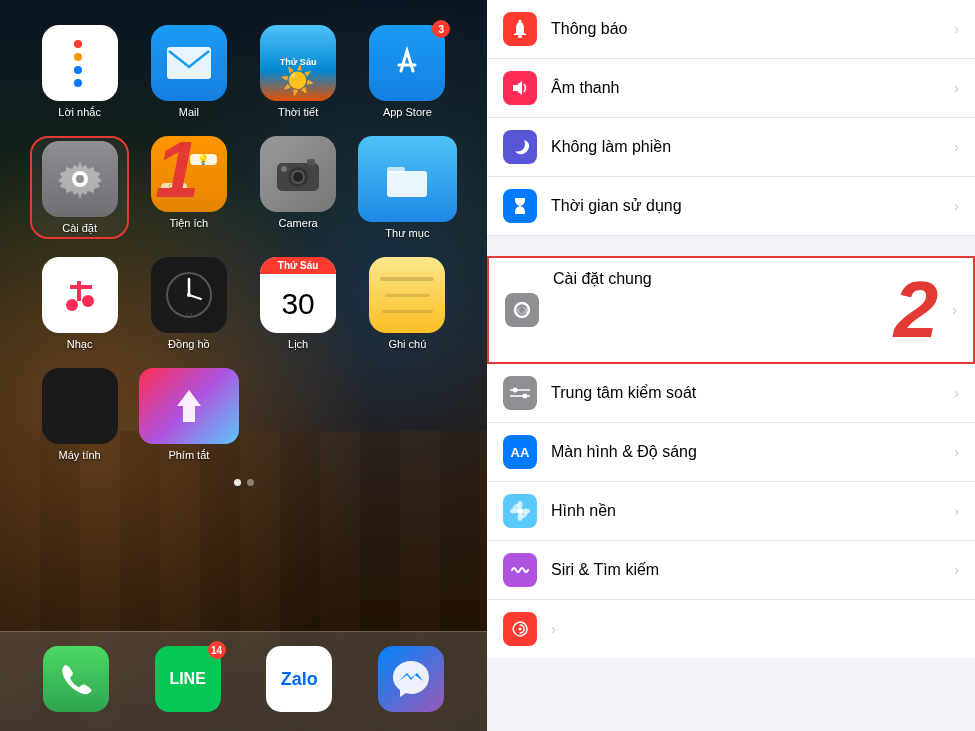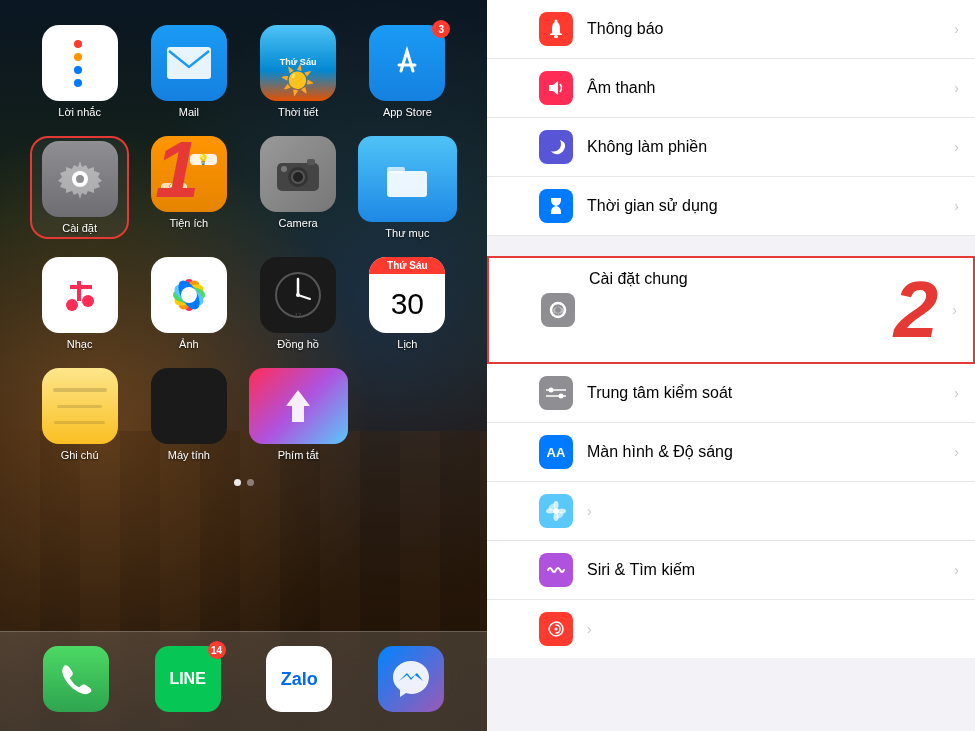--- a/index.html
+++ b/index.html
@@ -244,21 +244,20 @@
 
     .settings-icon {
       width: 34px;
       height: 34px;
       border-radius: 8px;
       display: flex;
       align-items: center;
       justify-content: center;
       flex-shrink: 0;
       font-size: 18px;
-      margin-left: 36px;
     }
 
     .si-red { background: #ff3b30; }
     .si-pink { background: #ff2d55; }
     .si-purple { background: #5856d6; }
     .si-blue-dark { background: #007aff; }
     .si-gray { background: #8e8e93; }
     .si-blue { background: #007aff; }
     .si-teal { background: #5ac8fa; }
     .si-purple2 { background: #af52de; }
@@ -448,36 +447,20 @@
           <svg width="40" height="40" viewBox="0 0 40 40">
             <circle cx="12" cy="30" r="6" fill="#ff2d55"></circle>
             <circle cx="28" cy="26" r="6" fill="#ff2d55"></circle>
             <rect x="17" y="6" width="4" height="20" fill="#ff2d55"></rect>
             <rect x="10" y="10" width="22" height="4" fill="#ff2d55"></rect>
           </svg>
         </div>
         <span class="app-label">Nhạc</span>
       </div>
 
-      <div class="app-item">
-        <div class="app-icon" style="background:white;display:flex;align-items:center;justify-content:center;">
-          <svg width="60" height="60" viewBox="0 0 60 60">
-            <g transform="translate(30,30)">
-              <ellipse rx="8" ry="16" fill="#ff2d55" transform="rotate(0)"></ellipse>
-              <ellipse rx="8" ry="16" fill="#ff9500" transform="rotate(30)"></ellipse>
-              <ellipse rx="8" ry="16" fill="#ffcc00" transform="rotate(60)"></ellipse>
-              <ellipse rx="8" ry="16" fill="#4cd964" transform="rotate(90)"></ellipse>
-              <ellipse rx="8" ry="16" fill="#5ac8fa" transform="rotate(120)"></ellipse>
-              <ellipse rx="8" ry="16" fill="#007aff" transform="rotate(150)"></ellipse>
-              <circle r="8" fill="white"></circle>
-            </g>
-          </svg>
-        </div>
-        <span class="app-label">Ảnh</span>
-      </div>
 
       <div class="app-item">
         <div class="app-icon" style="background:#1a1a1a;display:flex;align-items:center;justify-content:center;">
           <svg width="52" height="52" viewBox="0 0 52 52">
             <circle cx="26" cy="26" r="22" fill="#1a1a1a" stroke="#555" stroke-width="2"></circle>
             <circle cx="26" cy="26" r="20" fill="#1a1a1a"></circle>
             <line x1="26" y1="26" x2="26" y2="10" stroke="white" stroke-width="2.5" stroke-linecap="round"></line>
             <line x1="26" y1="26" x2="38" y2="30" stroke="white" stroke-width="2" stroke-linecap="round"></line>
             <circle cx="26" cy="26" r="2" fill="white"></circle>
             <text x="26" y="48" text-anchor="middle" fill="#555" font-size="6">12</text>
@@ -662,20 +645,21 @@
         <svg width="20" height="20" viewBox="0 0 20 20" fill="white">
           <circle cx="10" cy="10" r="3" fill="white"></circle>
           <ellipse cx="10" cy="4" rx="2.5" ry="4" fill="white" opacity="0.7"></ellipse>
           <ellipse cx="10" cy="16" rx="2.5" ry="4" fill="white" opacity="0.7"></ellipse>
           <ellipse cx="4" cy="10" rx="4" ry="2.5" fill="white" opacity="0.7"></ellipse>
           <ellipse cx="16" cy="10" rx="4" ry="2.5" fill="white" opacity="0.7"></ellipse>
           <ellipse cx="5.9" cy="5.9" rx="2.5" ry="4" fill="white" opacity="0.6" transform="rotate(45 5.9 5.9)"></ellipse>
           <ellipse cx="14.1" cy="14.1" rx="2.5" ry="4" fill="white" opacity="0.6" transform="rotate(45 14.1 14.1)"></ellipse>
         </svg>
       </div>
+      <span class="settings-label">Hình nền</span>
       <span class="settings-chevron">›</span>
     </div>
 
     <div class="settings-item">
       <div class="settings-icon si-purple2">
         <svg width="20" height="20" viewBox="0 0 20 20">
           <path d="M2 10 Q4 6 6 10 Q8 14 10 10 Q12 6 14 10 Q16 14 18 10" stroke="white" stroke-width="2" fill="none" stroke-linecap="round"></path>
         </svg>
       </div>
       <span class="settings-label">Siri &amp; Tìm kiếm</span>

